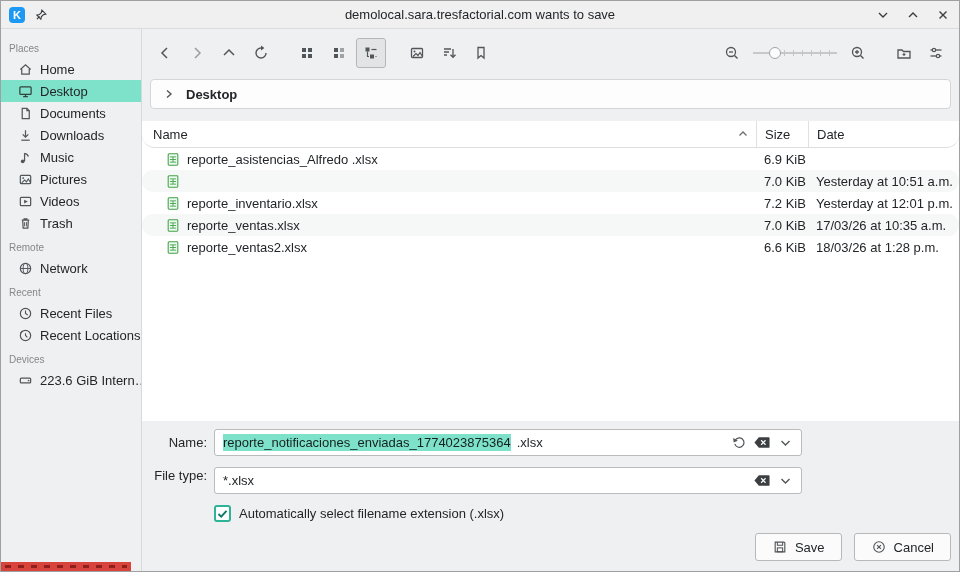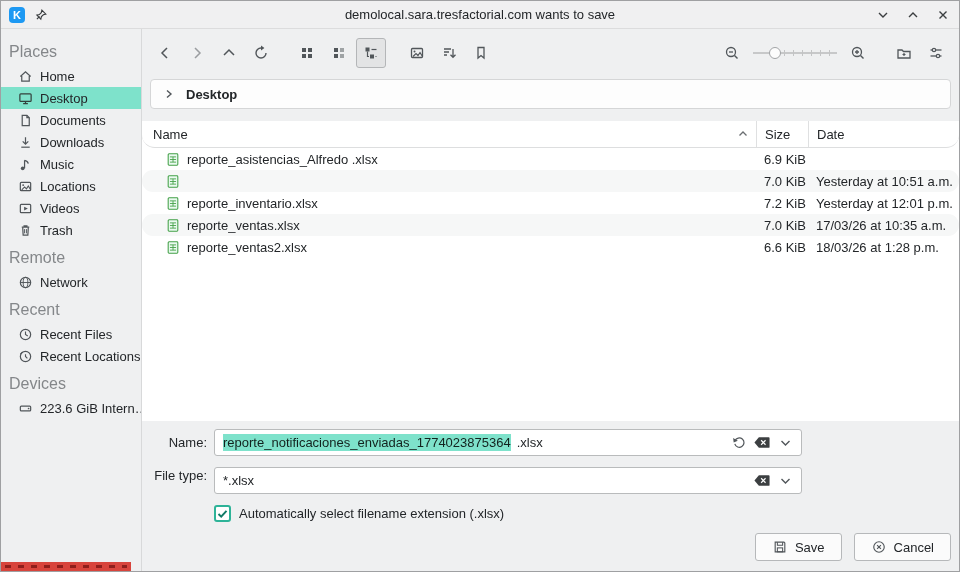--- a/index.html
+++ b/index.html
@@ -9,21 +9,21 @@
   
   .titlebar{position:absolute;top:0;left:0;right:0;height:28px;background:#f0f0f1;border-bottom:1px solid #dcdcdd;display:flex;align-items:center;padding:0 8px;box-sizing:border-box;}
   .titlebar .title{position:absolute;left:0;right:0;text-align:center;color:#232629;pointer-events:none;}
   .tb-left{display:flex;align-items:center;gap:8px;z-index:2;}
   .kde-logo{width:16px;height:16px;border-radius:4px;background:#1d99f3;color:#fff;font-weight:bold;font-size:11px;display:flex;align-items:center;justify-content:center;}
   .win-controls{margin-left:auto;display:flex;align-items:center;gap:14px;z-index:2;}
   .win-btn{width:16px;height:16px;display:flex;align-items:center;justify-content:center;}
 
   
   .sidebar{position:absolute;top:28px;left:0;width:141px;bottom:0;background:#eff0f1;border-right:1px solid #d8d9da;box-sizing:border-box;padding-top:6px;overflow:hidden;}
-  .section-header{padding:8px 8px 4px 8px;color:#84878a;font-size:16px;}
+  .section-header{padding:8px 8px 4px 8px;color:#84878a;font-size:10px;}
   .side-item{display:flex;align-items:center;gap:7px;height:22px;padding:0 16px;white-space:nowrap;overflow:hidden;}
   .side-item.selected{background:#7ee2cb;}
   .icn{display:inline-flex;align-items:center;justify-content:center;width:16px;height:16px;flex:0 0 16px;}
 
   
   .toolbar{position:absolute;left:141px;top:28px;right:0;height:48px;display:flex;align-items:center;padding:0 8px;box-sizing:border-box;gap:2px;}
   .tbtn{width:30px;height:30px;display:flex;align-items:center;justify-content:center;border-radius:3px;border:1px solid transparent;box-sizing:border-box;}
   .tbtn.pressed{background:#e3e4e5;border:1px solid #b4b6b8;}
   .tgap{width:12px;}
   .tspacer{flex:1;}
@@ -154,21 +154,21 @@
     </div>
 
     <div class="side-item">
       <span class="icn">
           <svg width="15" height="15" viewBox="0 0 16 16">
             <rect x="2.5" y="3.5" width="11" height="9" rx="1" fill="none" stroke="#51565a" stroke-width="1.3"></rect>
             <circle cx="5.5" cy="6.5" r="1" fill="#51565a"></circle>
             <path d="M4 11.5l3-3 2 2 2-3 2.5 4" fill="none" stroke="#51565a" stroke-width="1.2"></path>
           </svg>
         </span>
-      <span>Locations</span>
+      <span>Pictures</span>
     </div>
 
     <div class="side-item">
       <span class="icn">
           <svg width="15" height="15" viewBox="0 0 16 16">
             <rect x="2.5" y="3.5" width="11" height="9" rx="1" fill="none" stroke="#51565a" stroke-width="1.3"></rect>
             <polygon points="6.5,6 10.5,8 6.5,10" fill="#51565a"></polygon>
           </svg>
         </span>
       <span>Videos</span>

